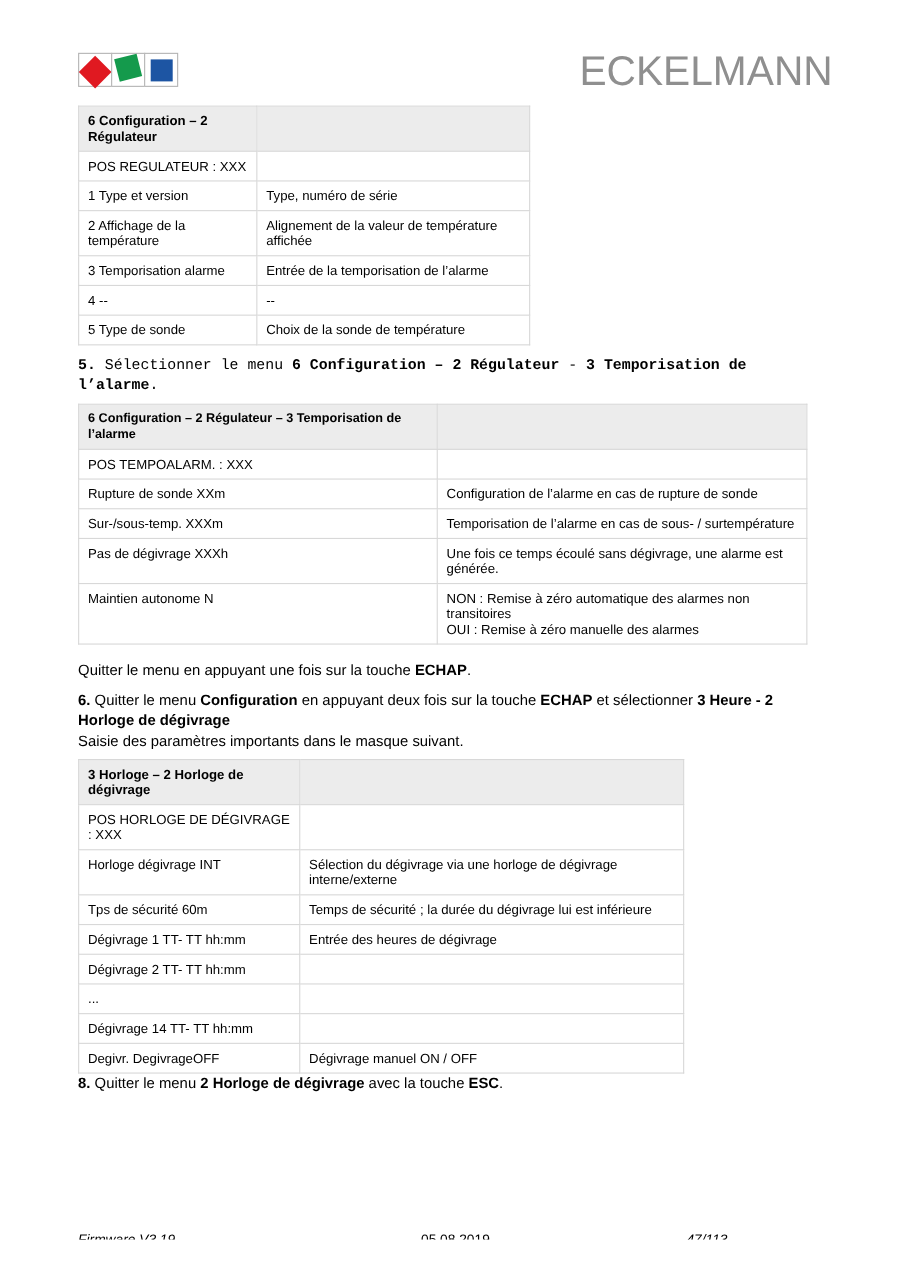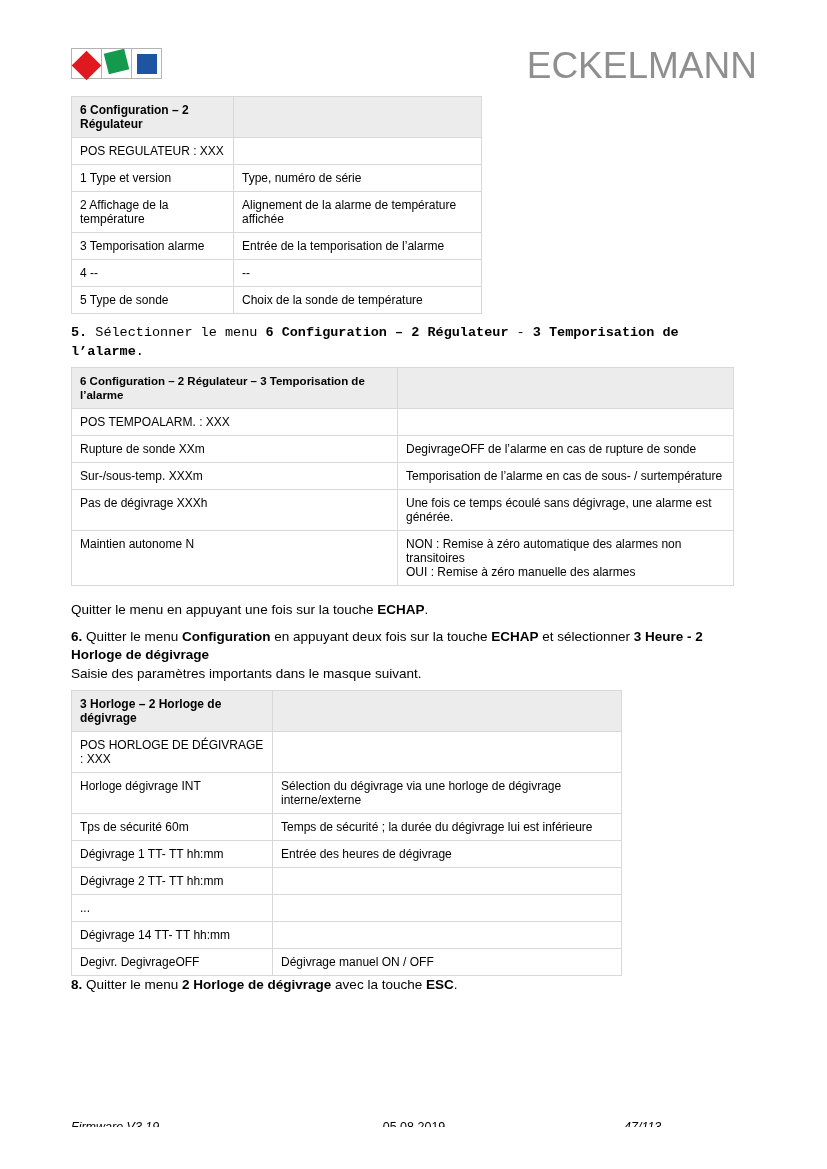--- a/index.html
+++ b/index.html
@@ -89,21 +89,21 @@
           <tr>
             <td>POS REGULATEUR : XXX</td>
             <td></td>
           </tr>
           <tr>
             <td>1 Type et version</td>
             <td>Type, numéro de série</td>
           </tr>
           <tr>
             <td>2 Affichage de la température</td>
-            <td>Alignement de la alarme de température affichée</td>
+            <td>Alignement de la valeur de température affichée</td>
           </tr>
           <tr>
             <td>3 Temporisation alarme</td>
             <td>Entrée de la temporisation de l’alarme</td>
           </tr>
           <tr>
             <td>4 --</td>
             <td>--</td>
           </tr>
           <tr>
@@ -126,21 +126,21 @@
             <th></th>
           </tr>
         </thead>
         <tbody>
           <tr>
             <td>POS TEMPOALARM. : XXX</td>
             <td></td>
           </tr>
           <tr>
             <td>Rupture de sonde XXm</td>
-            <td>DegivrageOFF de l’alarme en cas de rupture de sonde</td>
+            <td>Configuration de l’alarme en cas de rupture de sonde</td>
           </tr>
           <tr>
             <td>Sur-/sous-temp. XXXm</td>
             <td>Temporisation de l’alarme en cas de sous- / surtempérature</td>
           </tr>
           <tr>
             <td>Pas de dégivrage XXXh</td>
             <td>Une fois ce temps écoulé sans dégivrage, une alarme est générée.</td>
           </tr>
           <tr>

